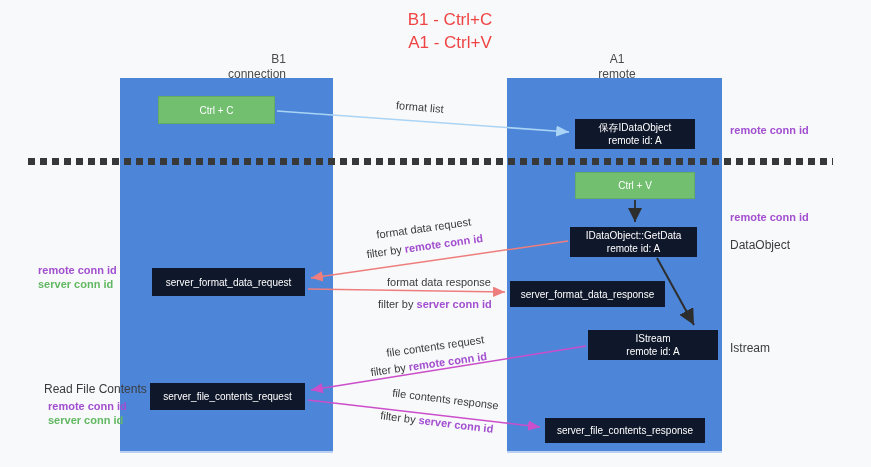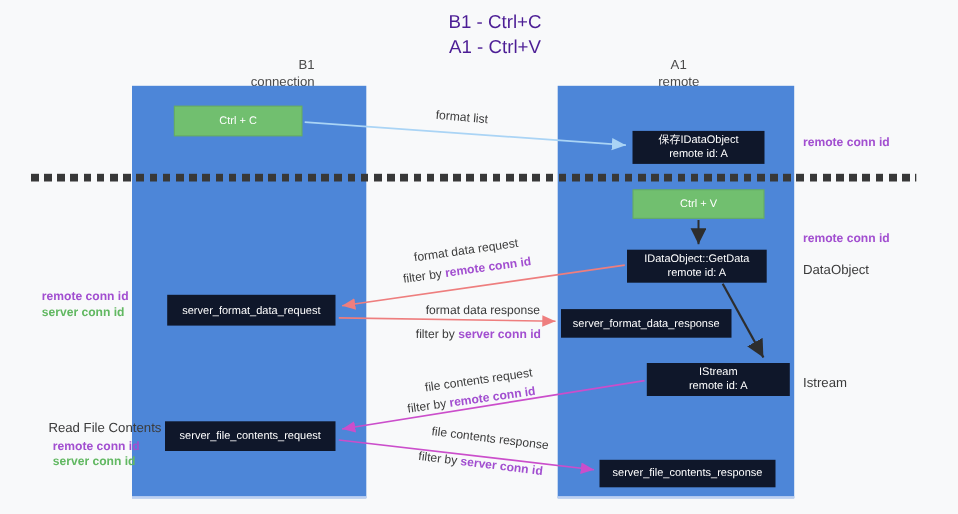--- a/index.html
+++ b/index.html
@@ -4,21 +4,21 @@
 <style>
   html,body { margin:0; padding:0; }
   .canvas {
     position:relative; width:871px; height:467px;
     background:#f8f9fa; overflow:hidden;
     font-family:"Liberation Sans", sans-serif;
     color:#3b3b3b;
   }
   .title {
     position:absolute; left:300px; top:8px; width:300px;
-    text-align:center; font-size:17px; line-height:23px; color:#4c1d95;
+    text-align:center; font-size:17px; line-height:23px; color:#ef4444;
   }
   .hdr {
     position:absolute; width:120px; text-align:center;
     font-size:12px; line-height:15px; color:#4a4a4a;
   }
   .hdr-left { left:166px; top:52px;text-align:right; }
   .hdr-right { left:557px; top:52px; }
   .col { position:absolute; top:78px; height:373px; background:#4d86d8; border-bottom:2px solid #bcd0f2; }
   .col-left { left:120px; width:213px; }
   .col-right { left:507px; width:215px; }

